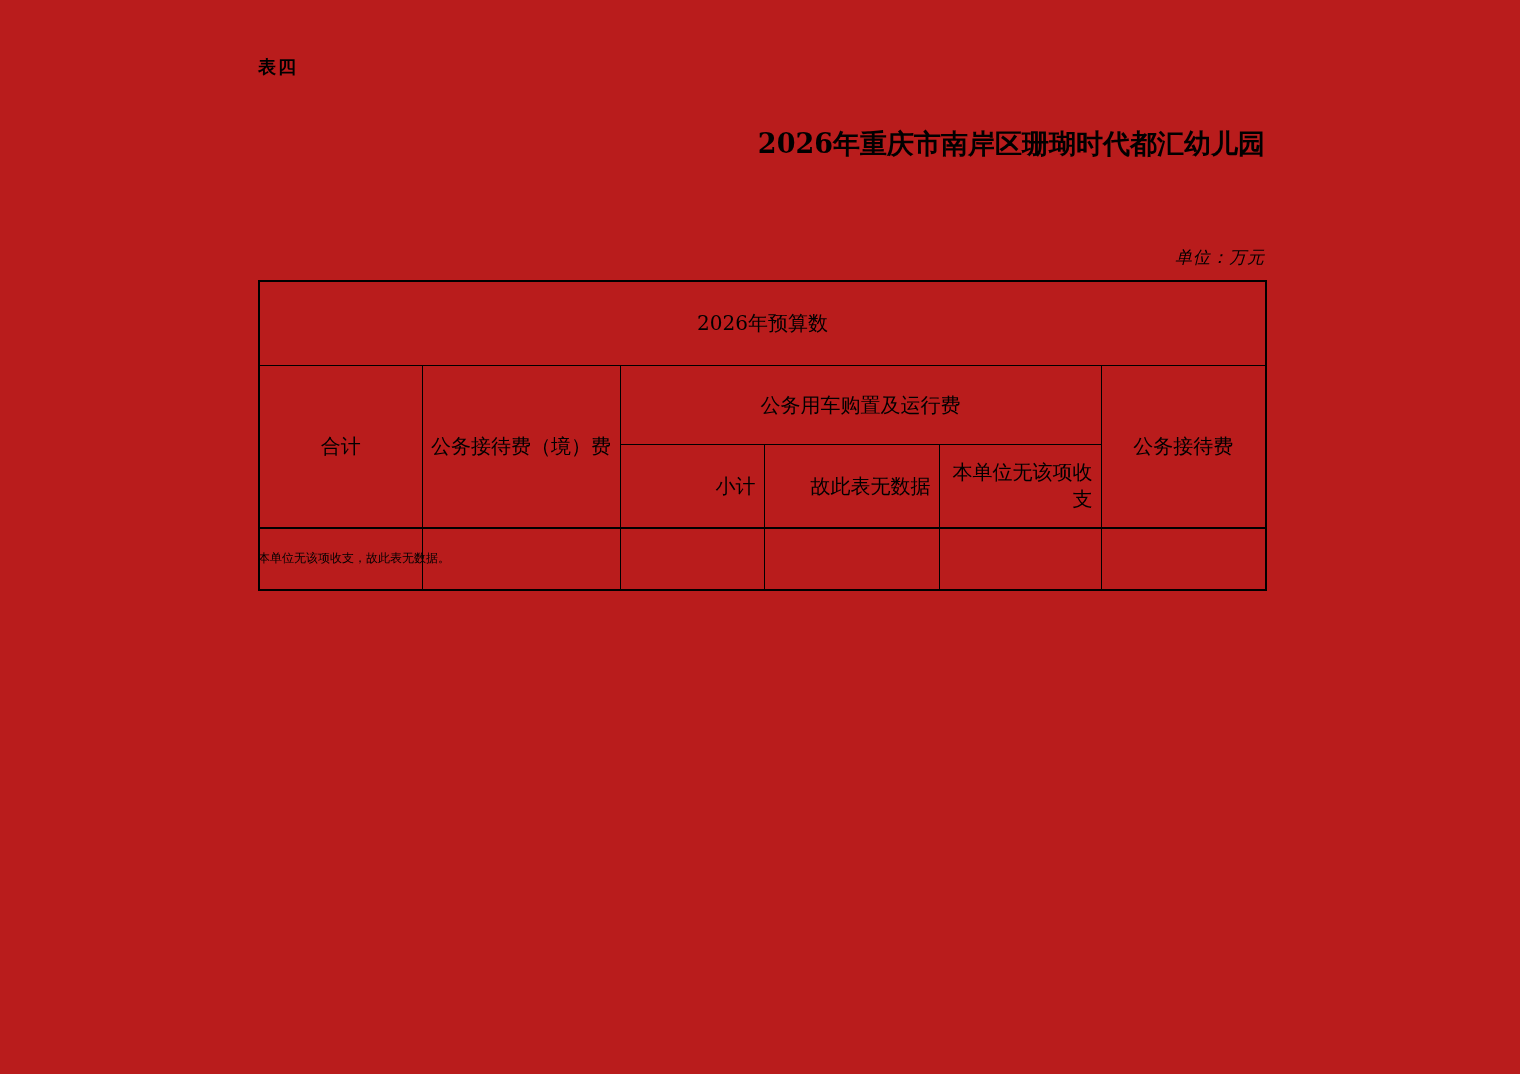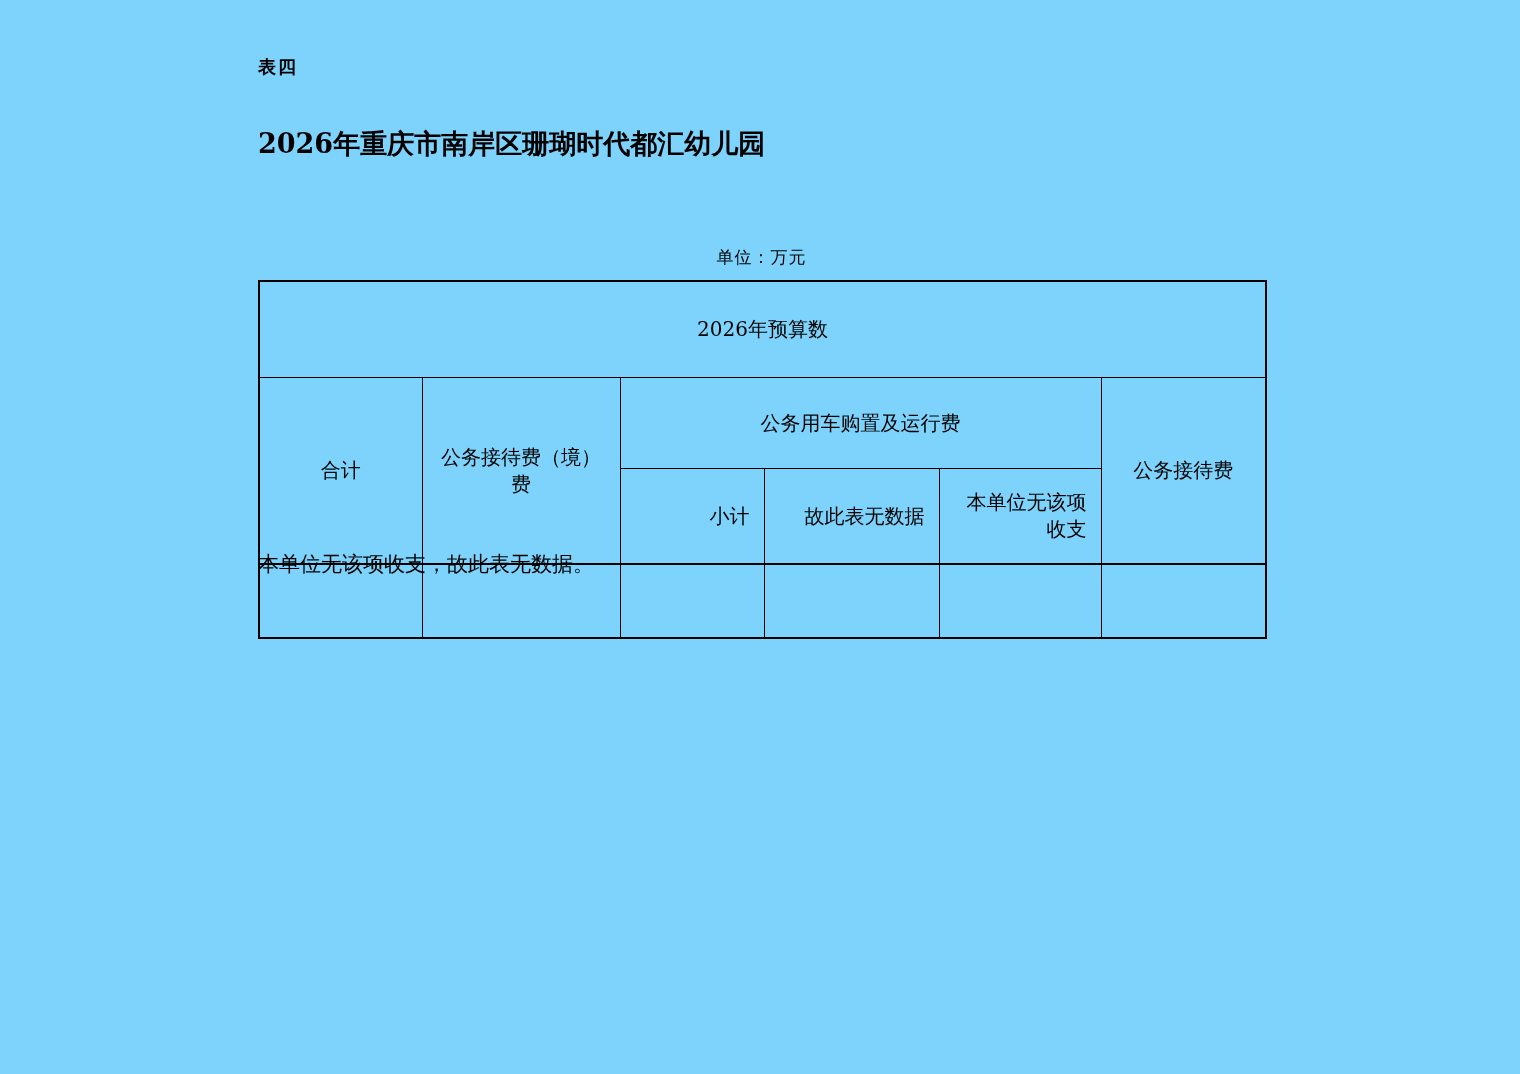--- a/index.html
+++ b/index.html
@@ -4,78 +4,79 @@
 <style>
   html, body {
     margin: 0;
     padding: 0;
     background: #ffffff;
   }
   .page {
     position: relative;
     width: 1520px;
     height: 1074px;
-    background: #7dd3fc;
+    background: #b91c1c;
     color: #000000;
     font-family: "DejaVu Serif", "Liberation Serif", serif;
     overflow: hidden;
   }
   .table-label {
     position: absolute;
     left: 258px;
     top: 55px;
     font-size: 18px;
     font-weight: bold;
     letter-spacing: 2px;
   }
   .title-block {
     position: absolute;
     left: 258px;
     top: 126px;
     width: 1007px;
-    text-align: left;
+    text-align: right;
     font-size: 27px;
     font-weight: bold;
     line-height: 35px;
   }
   .unit-note {
     position: absolute;
     left: 258px;
     top: 246px;
     width: 1007px;
-    text-align: center;
+    text-align: right;
     font-size: 17px;
     letter-spacing: 1px;
+    font-style: italic;
   }
   table.budget-table {
     position: absolute;
     left: 258px;
     top: 280px;
     width: 1007px;
     border-collapse: collapse;
     table-layout: fixed;
     border: 2px solid #000000;
   }
   table.budget-table td {
     border: 1px solid #000000;
     text-align: center;
     vertical-align: middle;
     font-size: 20px;
-    padding: 14px;
+    padding: 8px;
     overflow: hidden;
   }
   td.year-cell   { height: 67px; }
   td.band-cell   { height: 62px; }
   tr.sub-row td  { height: 66px; text-align: right; }
   tr.data-row td { height: 44px; border-top: 2px solid #000000; }
   .footnote {
     position: absolute;
     left: 258px;
     top: 550px;
-    font-size: 21px;
+    font-size: 12px;
   }
 </style>
 </head>
 <body>
 
 <div class="page">
 
   <div class="table-label">表四</div>
 
   <div class="title-block">

